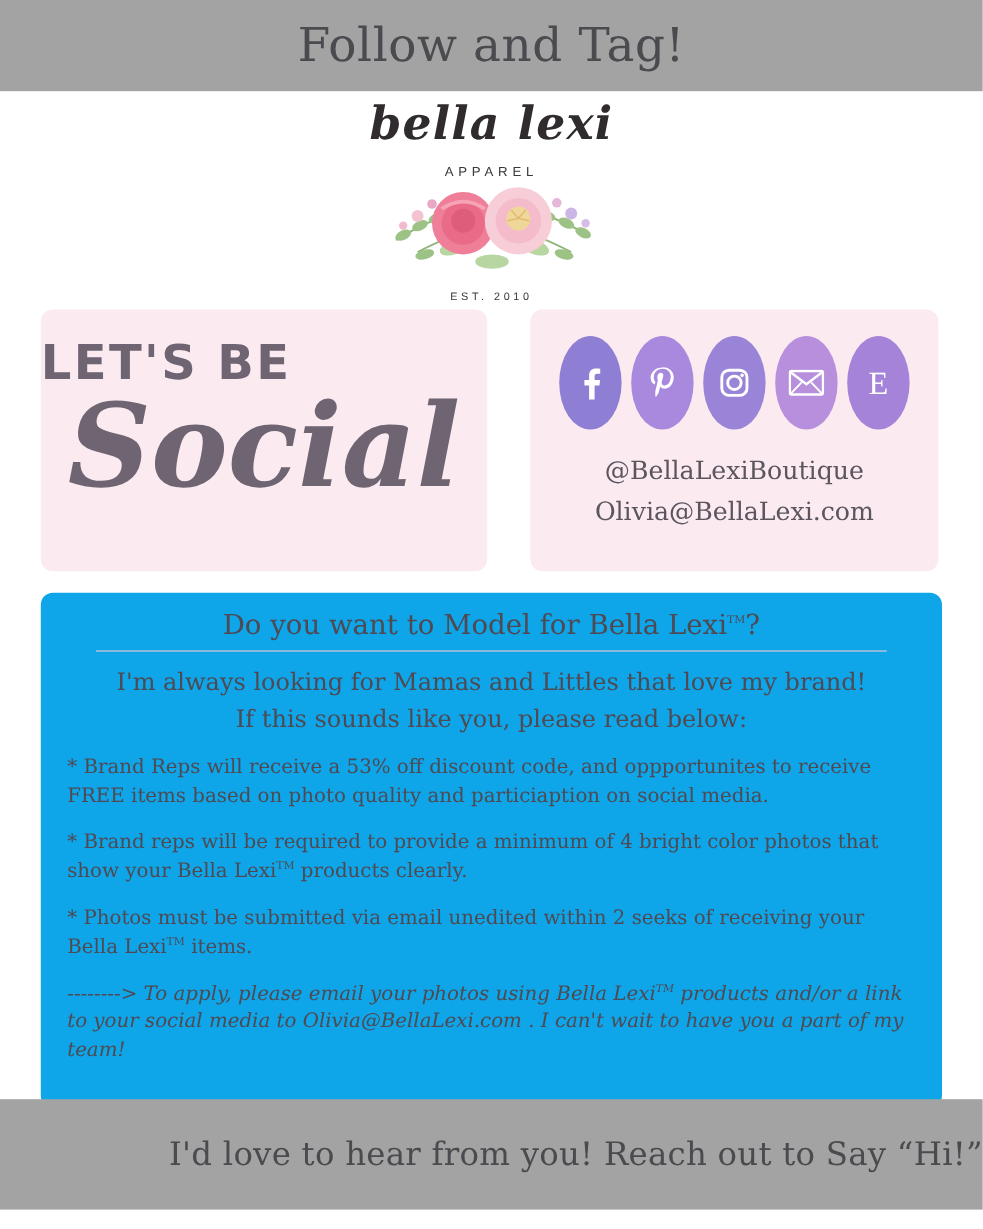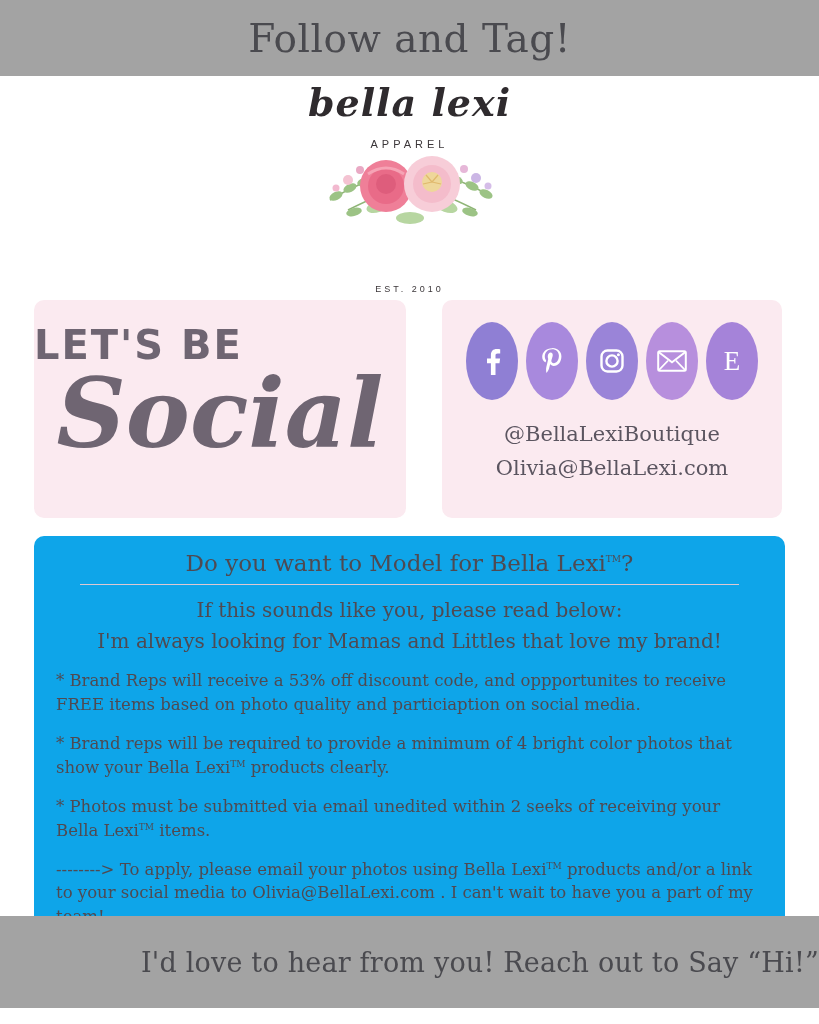--- a/index.html
+++ b/index.html
@@ -44,21 +44,21 @@
   .band-bottom .band-text {
     font-family: "DejaVu Serif", serif;
     font-size: 27px;
     color: #4a4a4f;
     letter-spacing: 0.2px;
   }
 
   
   .logo-wrap {
     width: 100%;
-    height: 224px;
+    height: 182px;
     position: relative;
     display: flex;
     flex-direction: column;
     align-items: center;
     justify-content: flex-start;
     padding-top: 8px;
     box-sizing: border-box;
   }
   .logo-script {
     font-family: "DejaVu Serif", serif;
@@ -197,21 +197,21 @@
   .bullets {
     margin-top: 12px;
   }
   .bullet {
     font-family: "DejaVu Serif", serif;
     font-size: 16.5px;
     color: #4f4a52;
     line-height: 1.45;
     margin-bottom: 15px;
   }
-  .bullet:last-child { margin-bottom: 16px; }
+  .bullet:last-child { margin-bottom: 16px; font-style: italic; }
   sup { font-size: 9px; vertical-align: super; }
 </style>
 </head>
 <body>
 
 <div class="band band-top">
   <div class="band-text">Follow and Tag!</div>
 </div>
 
 <div class="logo-wrap">
@@ -326,22 +326,22 @@
 </div>
 
 <div class="panel-model">
 
   <div class="model-title">
     <span>Do you want to Model for Bella Lexi</span><sup>TM</sup><span>?</span>
   </div>
 
   <div class="rule"></div>
 
+  <div class="model-lead">I'm always looking for Mamas and Littles that love my brand!</div>
   <div class="model-lead">If this sounds like you, please read below:</div>
-  <div class="model-lead">I'm always looking for Mamas and Littles that love my brand!</div>
 
   <div class="bullets">
 
     <div class="bullet">
       <span>* Brand Reps will receive a 53% off discount code, and oppportunites to receive FREE items based on photo quality and particiaption on social media.</span><sup></sup><span></span>
     </div>
 
     <div class="bullet">
       <span>* Brand reps will be required to provide a minimum of 4 bright color photos that show your Bella Lexi</span><sup>TM</sup><span> products clearly.</span>
     </div>

